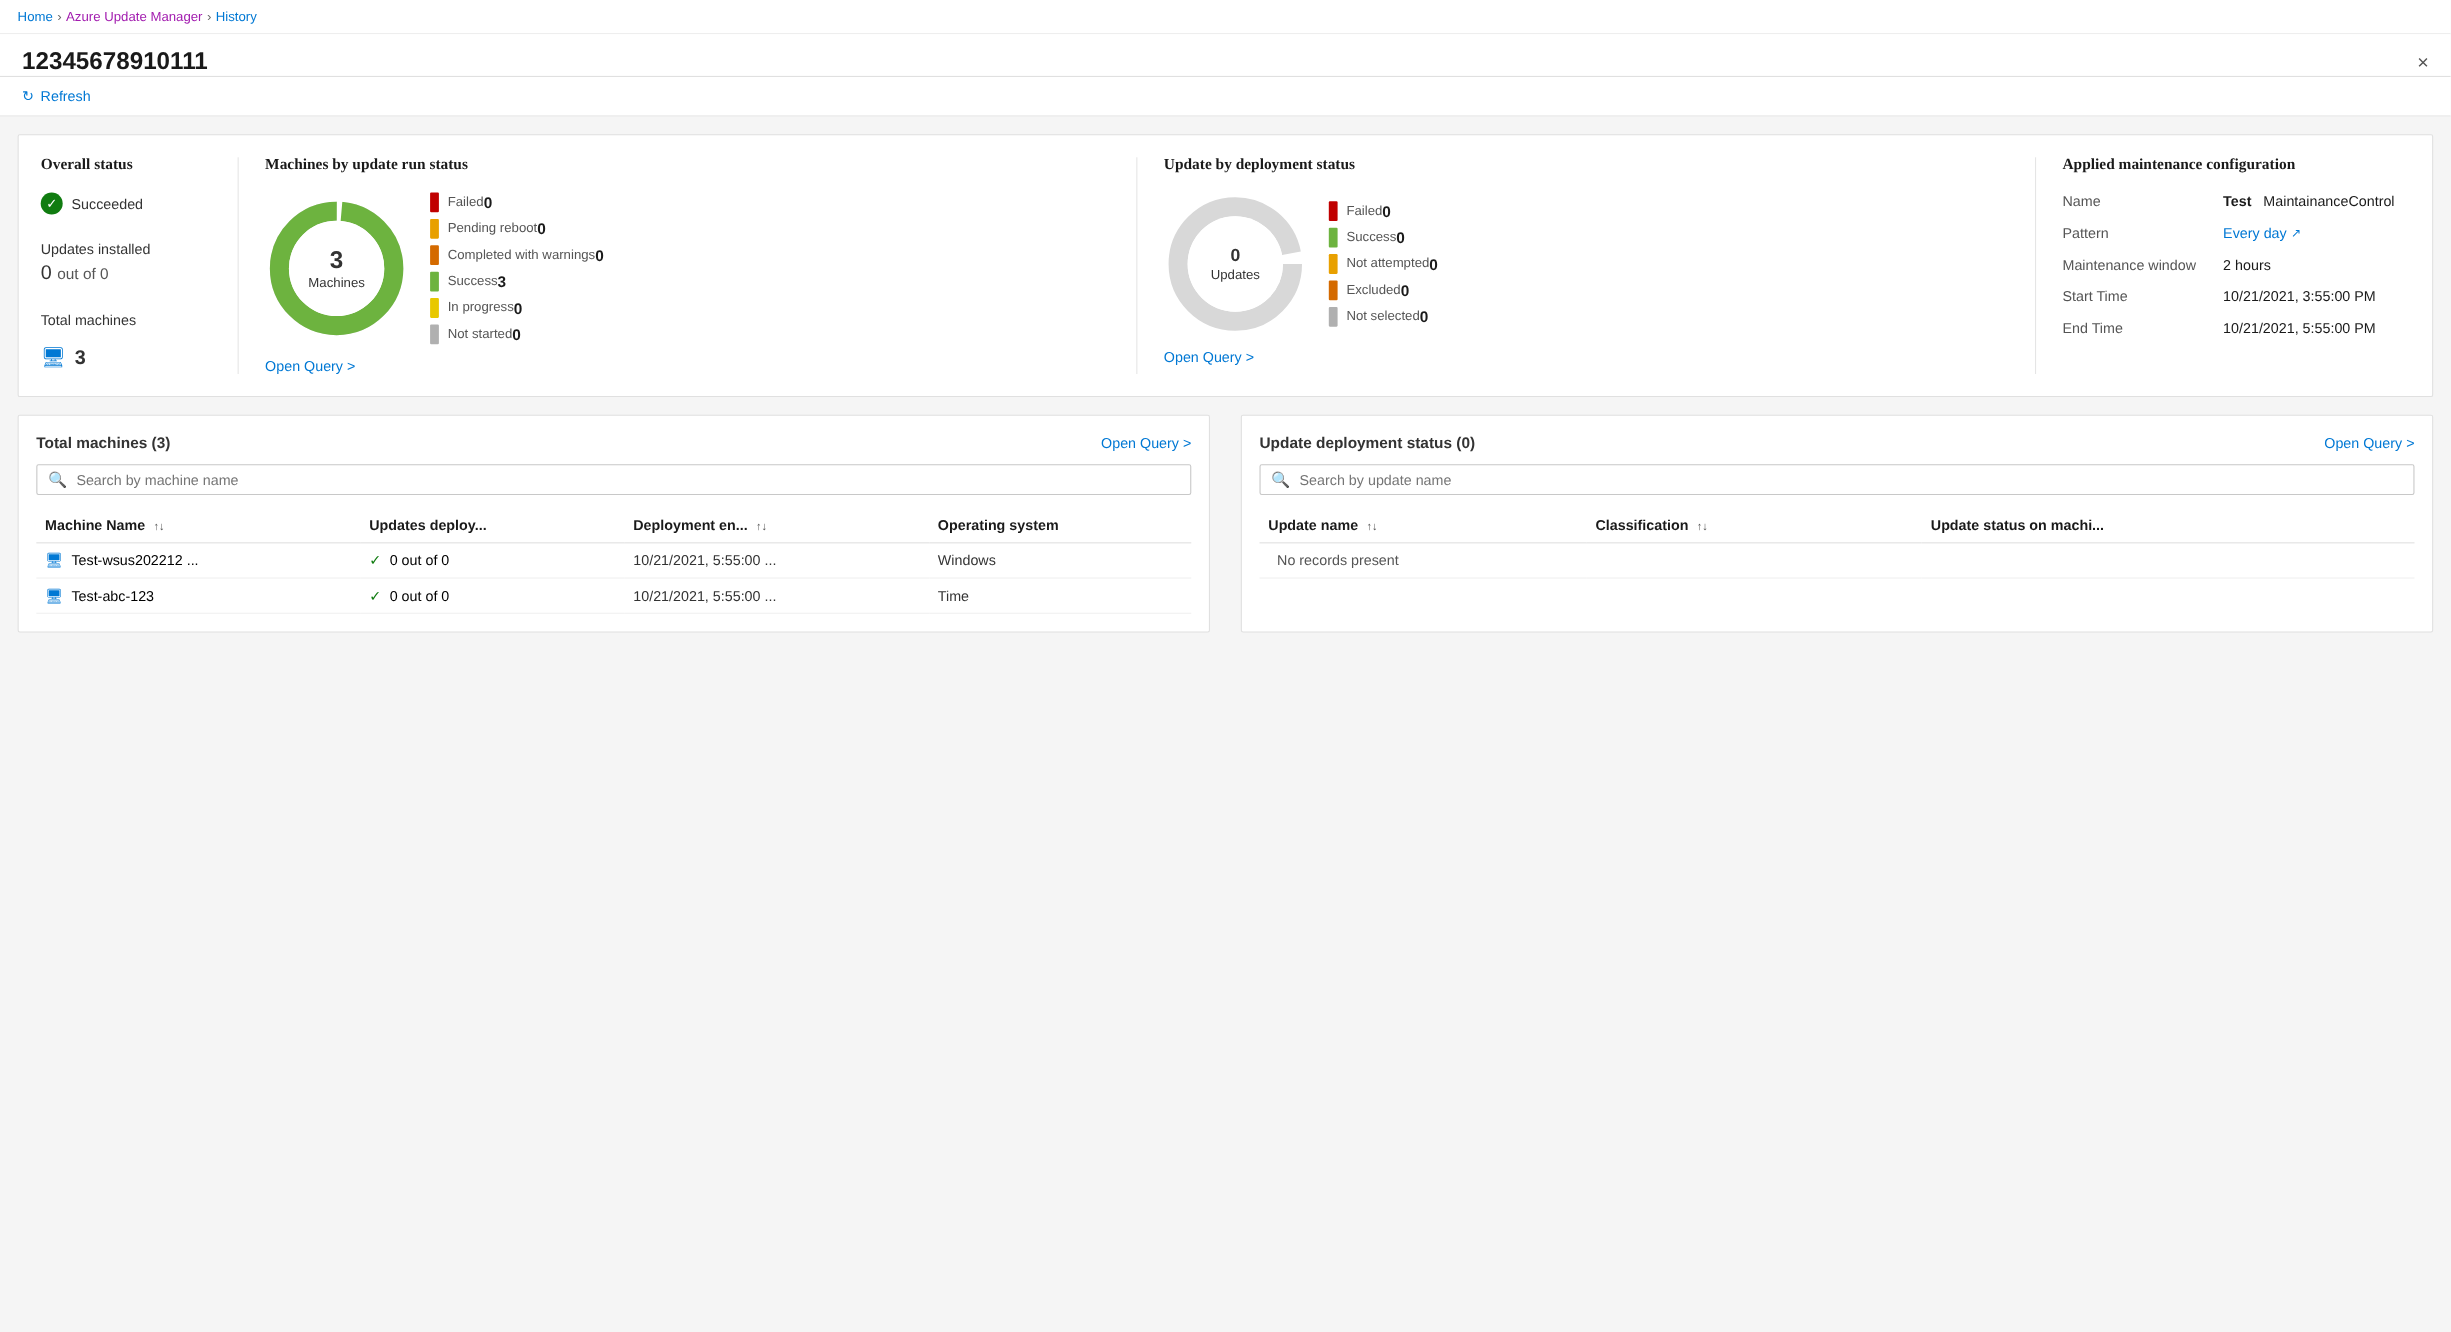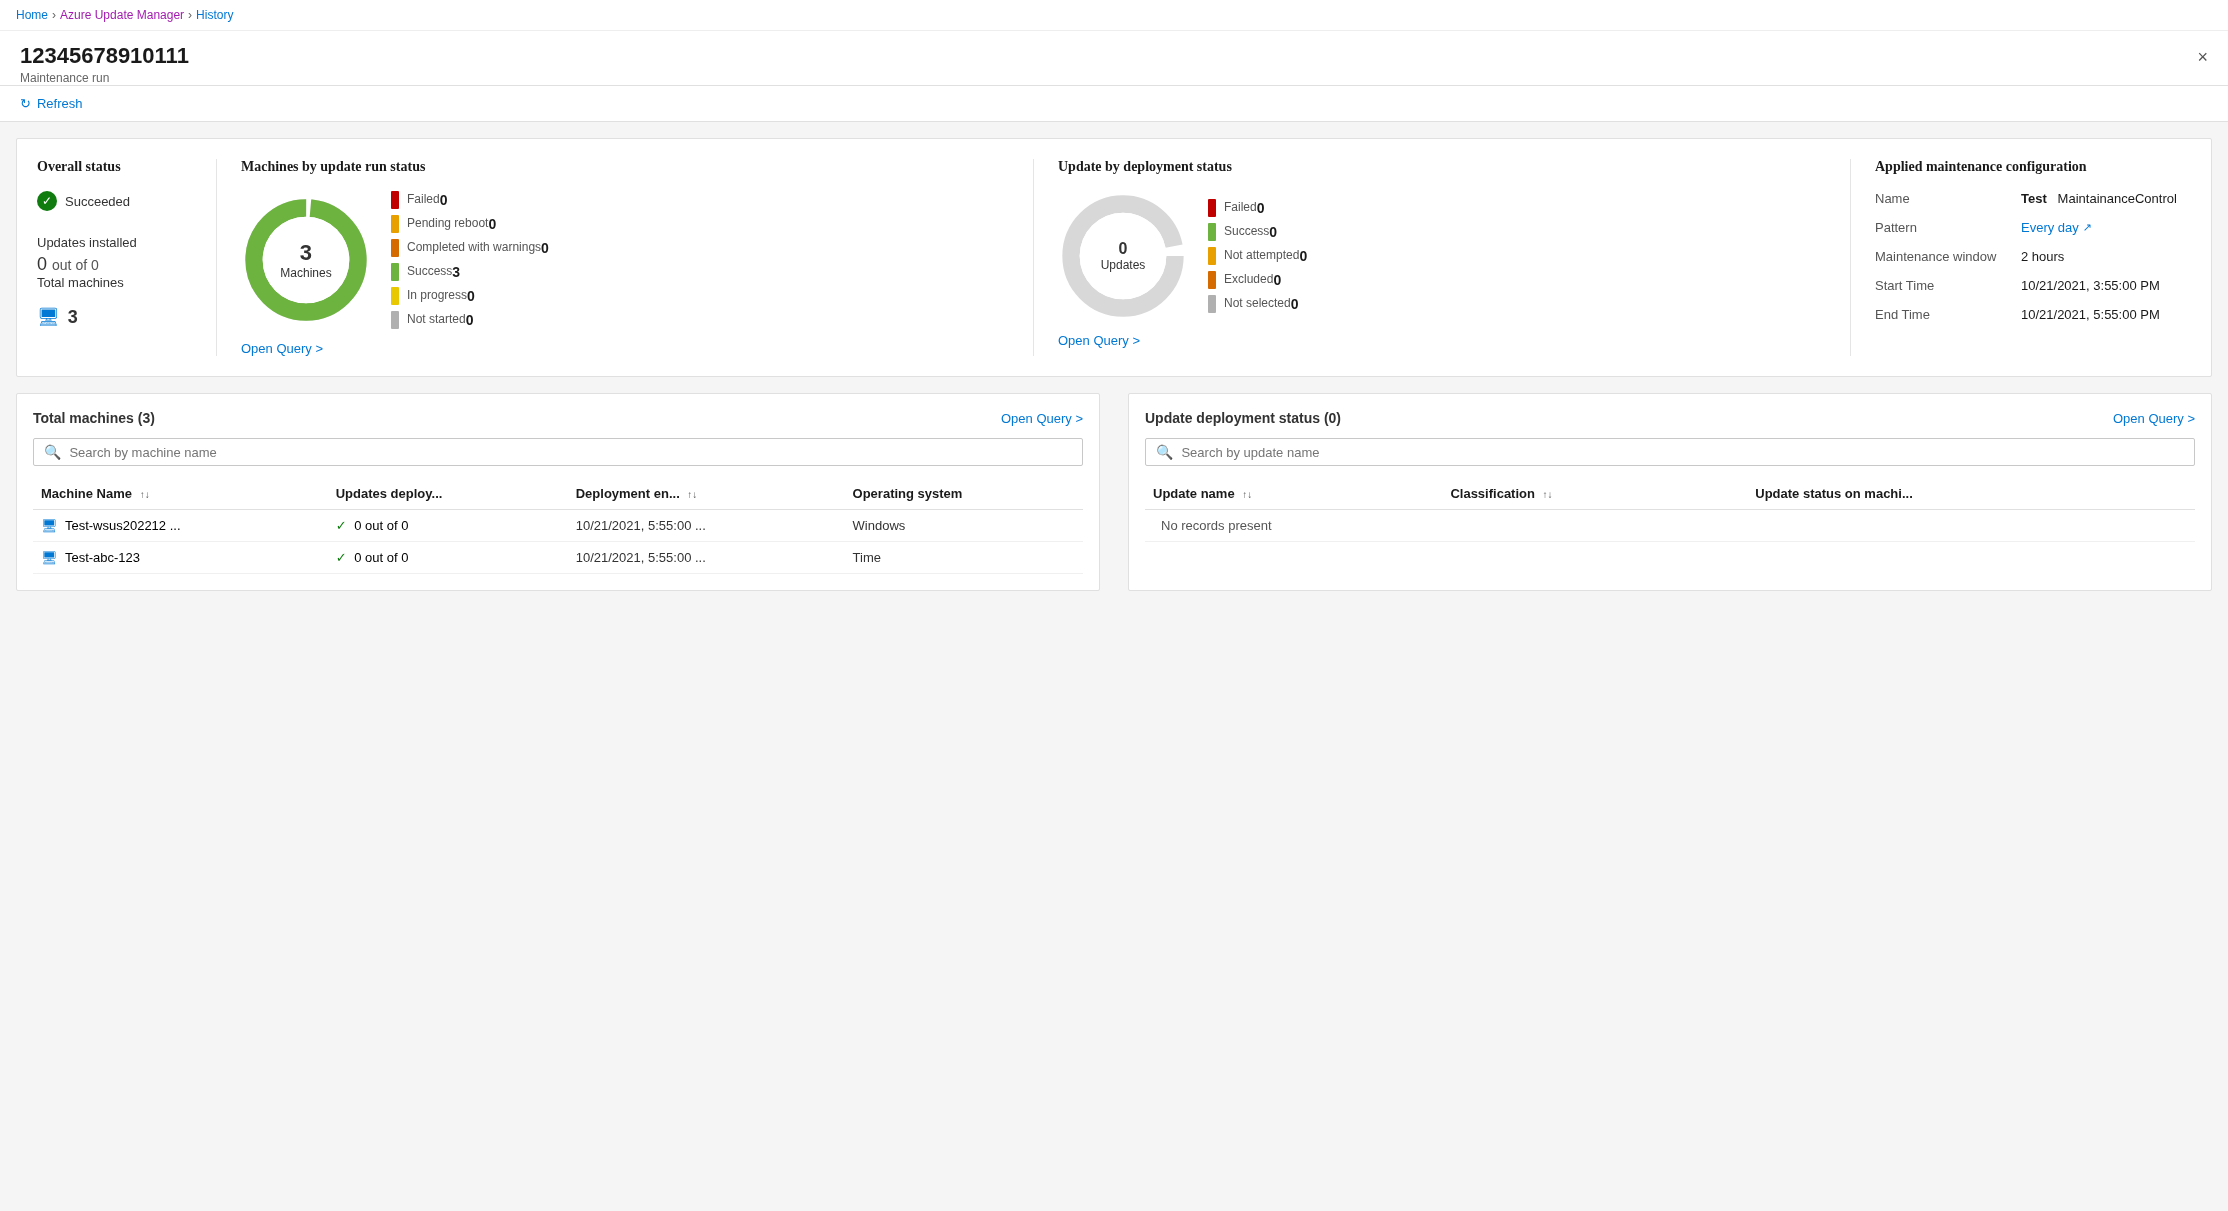--- a/index.html
+++ b/index.html
@@ -81,21 +81,20 @@
   <span style="color:#0078d4;cursor:pointer;">Home</span>
   <span>›</span>
   <span style="color:#a21caf;cursor:pointer;">Azure Update Manager</span>
   <span>›</span>
   <span style="color:#0078d4;cursor:pointer;">History</span>
 </div>
 
 <div class="header">
   <button class="close-btn">×</button>
   <div class="header-title">12345678910111</div>
-  <div class="header-subtitle">Maintenance run</div>
 </div>
 
 <div class="toolbar">
   <button class="refresh-btn">
     <span>↻</span>
     <span>Refresh</span>
   </button>
 </div>
 
 <div class="main-content">
@@ -108,21 +107,21 @@
         <div class="check-icon">✓</div>
         <span>Succeeded</span>
       </div>
       <div style="margin-top:24px;">
         <div class="metric-label">Updates installed</div>
         <div class="metric-value">
           <span>0</span>
           <span class="out-of" style="font-size:14px;">out of 0</span>
         </div>
       </div>
-      <div style="">
+      <div style="margin-top:24px;">
         <div class="metric-label">Total machines</div>
         <div class="total-machines-row">
           <span style="font-size:18px;color:#0078d4;">🖥</span>
           <span style="font-size:18px;font-weight:600;">3</span>
         </div>
       </div>
     </div>
 
     <div class="section-machines">
       <div class="section-title">Machines by update run status</div>

